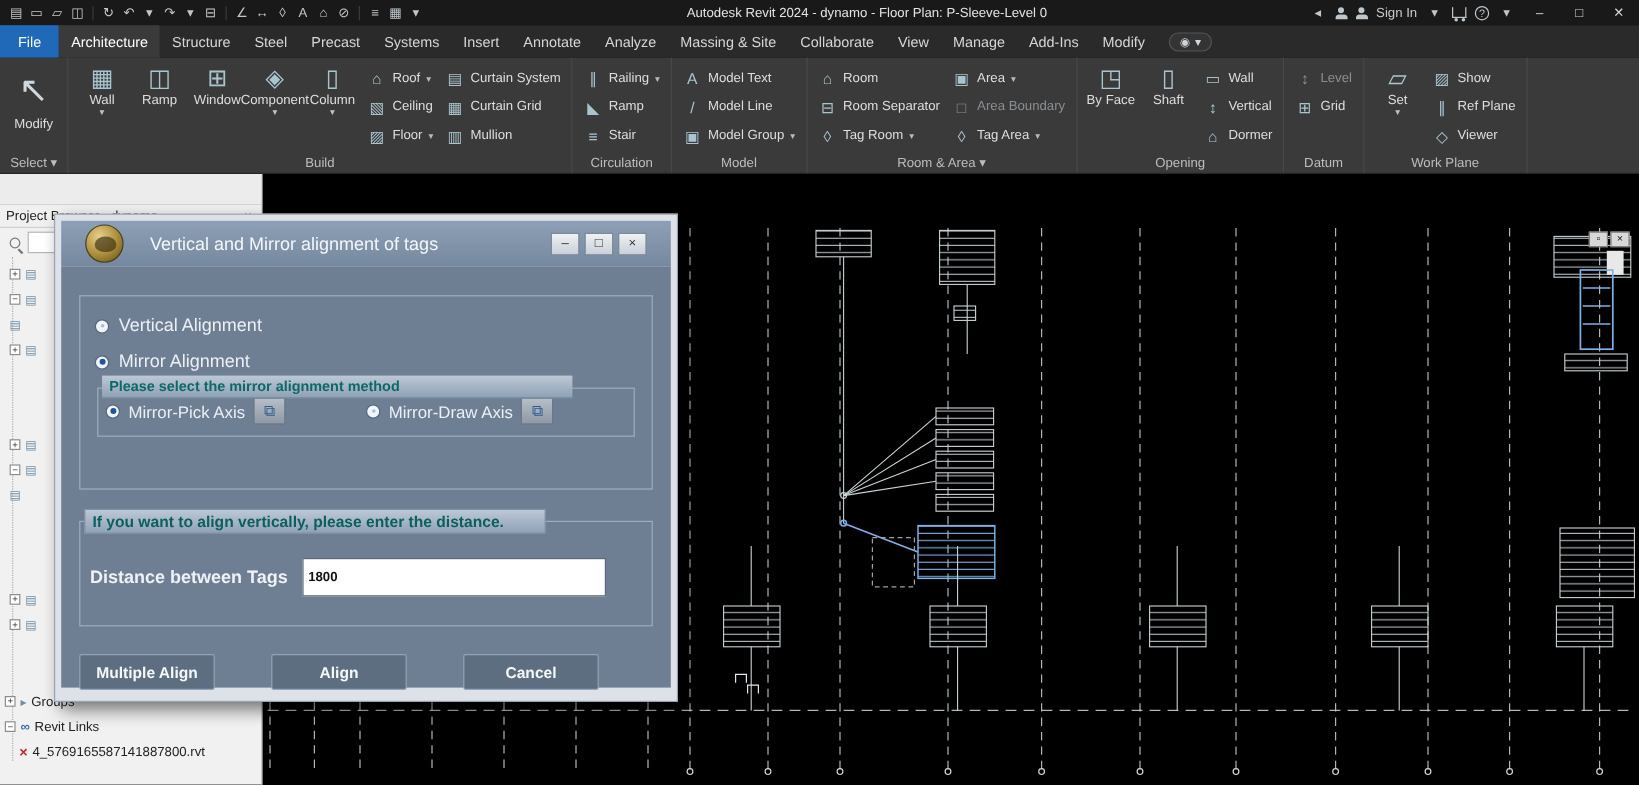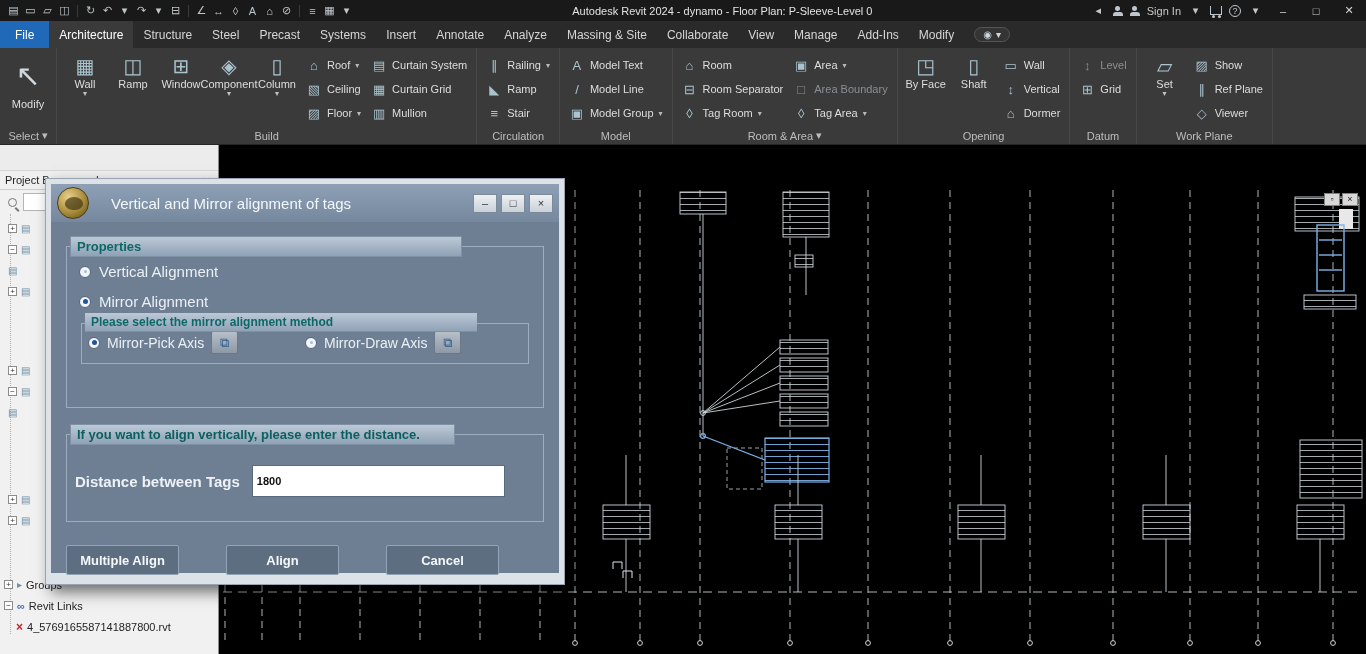--- a/index.html
+++ b/index.html
@@ -88,21 +88,21 @@
   .cv { position:absolute; inset:0; width:100%; height:100%; }
   .view-ctrl { position:absolute; top:48px; right:8px; display:flex; gap:2px; }
   .vbtn { width:16px; height:13px; background:#d8d8d8; border:1px solid #808080;
           font-size:9px; line-height:11px; text-align:center; color:#222; }
 
   
   .dialog { position:absolute; left:45px; top:178px; width:520px; height:407px;
             background:#dde2e8; border:1px solid #9aa4b0; padding:5px;
             box-shadow:6px 7px 14px rgba(0,0,0,.55); z-index:50; }
   .d-titlebar { height:38px; background:linear-gradient(#8ea0b5,#76889d);
-                display:flex; align-items:center; padding:0 6px; }
+                display:flex; align-items:center; padding:0 20px; }
   .d-logo { width:32px; height:32px; border-radius:50%;
             background:radial-gradient(circle at 35% 30%, #e8cf8a, #a98c3a 55%, #5c4b18);
             border:1px solid #4c3f14; position:relative; flex:none; }
   .d-logo::after { content:""; position:absolute; left:7px; top:9px; width:18px; height:13px;
                    border-radius:50% 50% 45% 45%; background:#3a2f10; opacity:.65; }
   .d-title { flex:1; color:#f3f7fb; font-size:15px; padding-left:22px; white-space:nowrap; }
   .d-btns { display:flex; gap:4px; }
   .d-btn { width:24px; height:19px; background:linear-gradient(#eef1f4,#c9d0d8);
            border:1px solid #7d8a98; font-size:11px; line-height:17px; text-align:center; color:#333; }
   .d-body { height:351px; background:#6f7f93; padding:10px 15px 0 15px; position:relative; }
@@ -639,21 +639,20 @@
       <span class="d-title">Vertical and Mirror alignment of tags</span>
       <span class="d-btns">
         <span class="d-btn">–</span>
         <span class="d-btn">□</span>
         <span class="d-btn">×</span>
       </span>
     </div>
     <div class="d-body">
 
       <div class="groupbox props">
-        <div class="gb-strip">Properties</div>
         <div class="props-inner">
           <div class="radio-row">
             <span class="radio hint"></span>
             <span class="rlabel">Vertical Alignment</span>
           </div>
           <div class="radio-row">
             <span class="radio sel"></span>
             <span class="rlabel">Mirror Alignment</span>
           </div>
           <div class="groupbox method">

